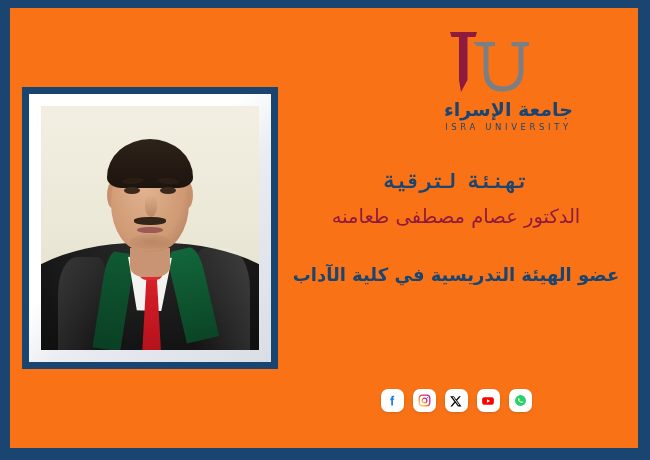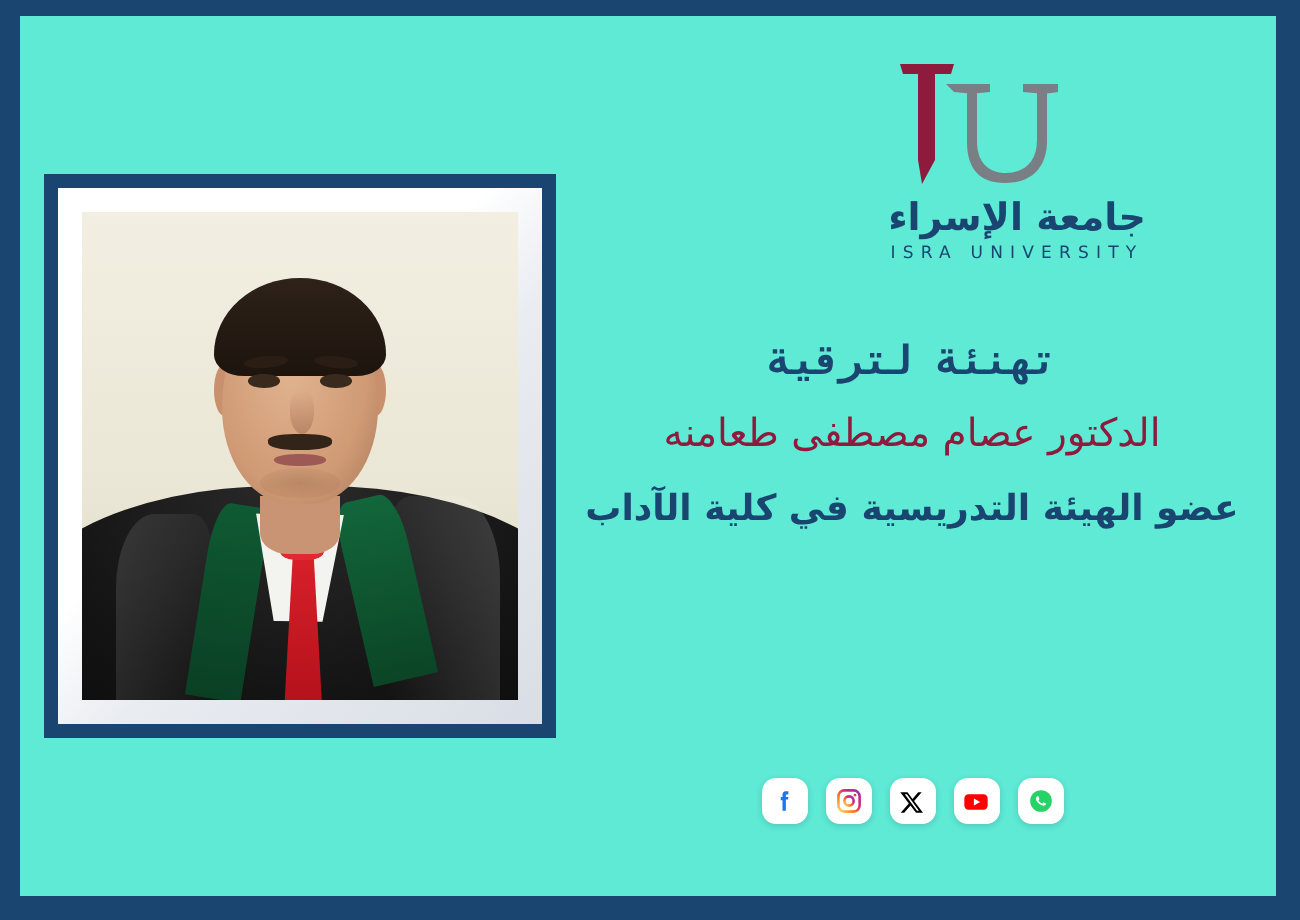--- a/index.html
+++ b/index.html
@@ -6,21 +6,21 @@
   body{
     width:650px;height:460px;
     background:#1b4571;
     font-family:"DejaVu Sans","Liberation Sans",sans-serif;
     overflow:hidden;
   }
   .card{
     position:absolute;
     left:10px;top:8px;
     width:628px;height:440px;
-    background:#5eead4;
+    background:#f97316;
     overflow:hidden;
   }
 
   
   .photo-frame{
     position:absolute;left:12px;top:79px;
     width:256px;height:282px;
     background:#1b4571;
     padding:7px;
     box-sizing:border-box;
@@ -115,21 +115,21 @@
     font-size:8.5px;font-weight:normal;letter-spacing:3.6px;
   }
 
   
   .msg{
     position:absolute;left:276px;top:160px;width:340px;
     direction:rtl;text-align:center;
   }
   .l1{color:#1b4571;font-size:20px;font-weight:bold;line-height:30px;letter-spacing:.5px;font-family:Liberation Mono, monospace;}
   .l2{color:#8e1b3e;font-size:19.5px;font-weight:normal;line-height:38px;letter-spacing:.2px;}
-  .l3{color:#1b4571;font-size:18px;font-weight:bold;line-height:38px;letter-spacing:.2px;}
+  .l3{color:#1b4571;font-size:18px;font-weight:bold;line-height:38px;letter-spacing:.2px;margin-top:20px;}
   .l4{color:#1b4571;font-size:18px;font-weight:bold;line-height:38px;letter-spacing:.2px;}
 
   
   .social{
     position:absolute;left:276px;top:381px;width:340px;
     display:flex;justify-content:center;gap:9px;
   }
   .sbtn{
     width:23px;height:23px;border-radius:7px;background:#ffffff;
     box-shadow:0 1px 3px rgba(30,50,80,.18);

